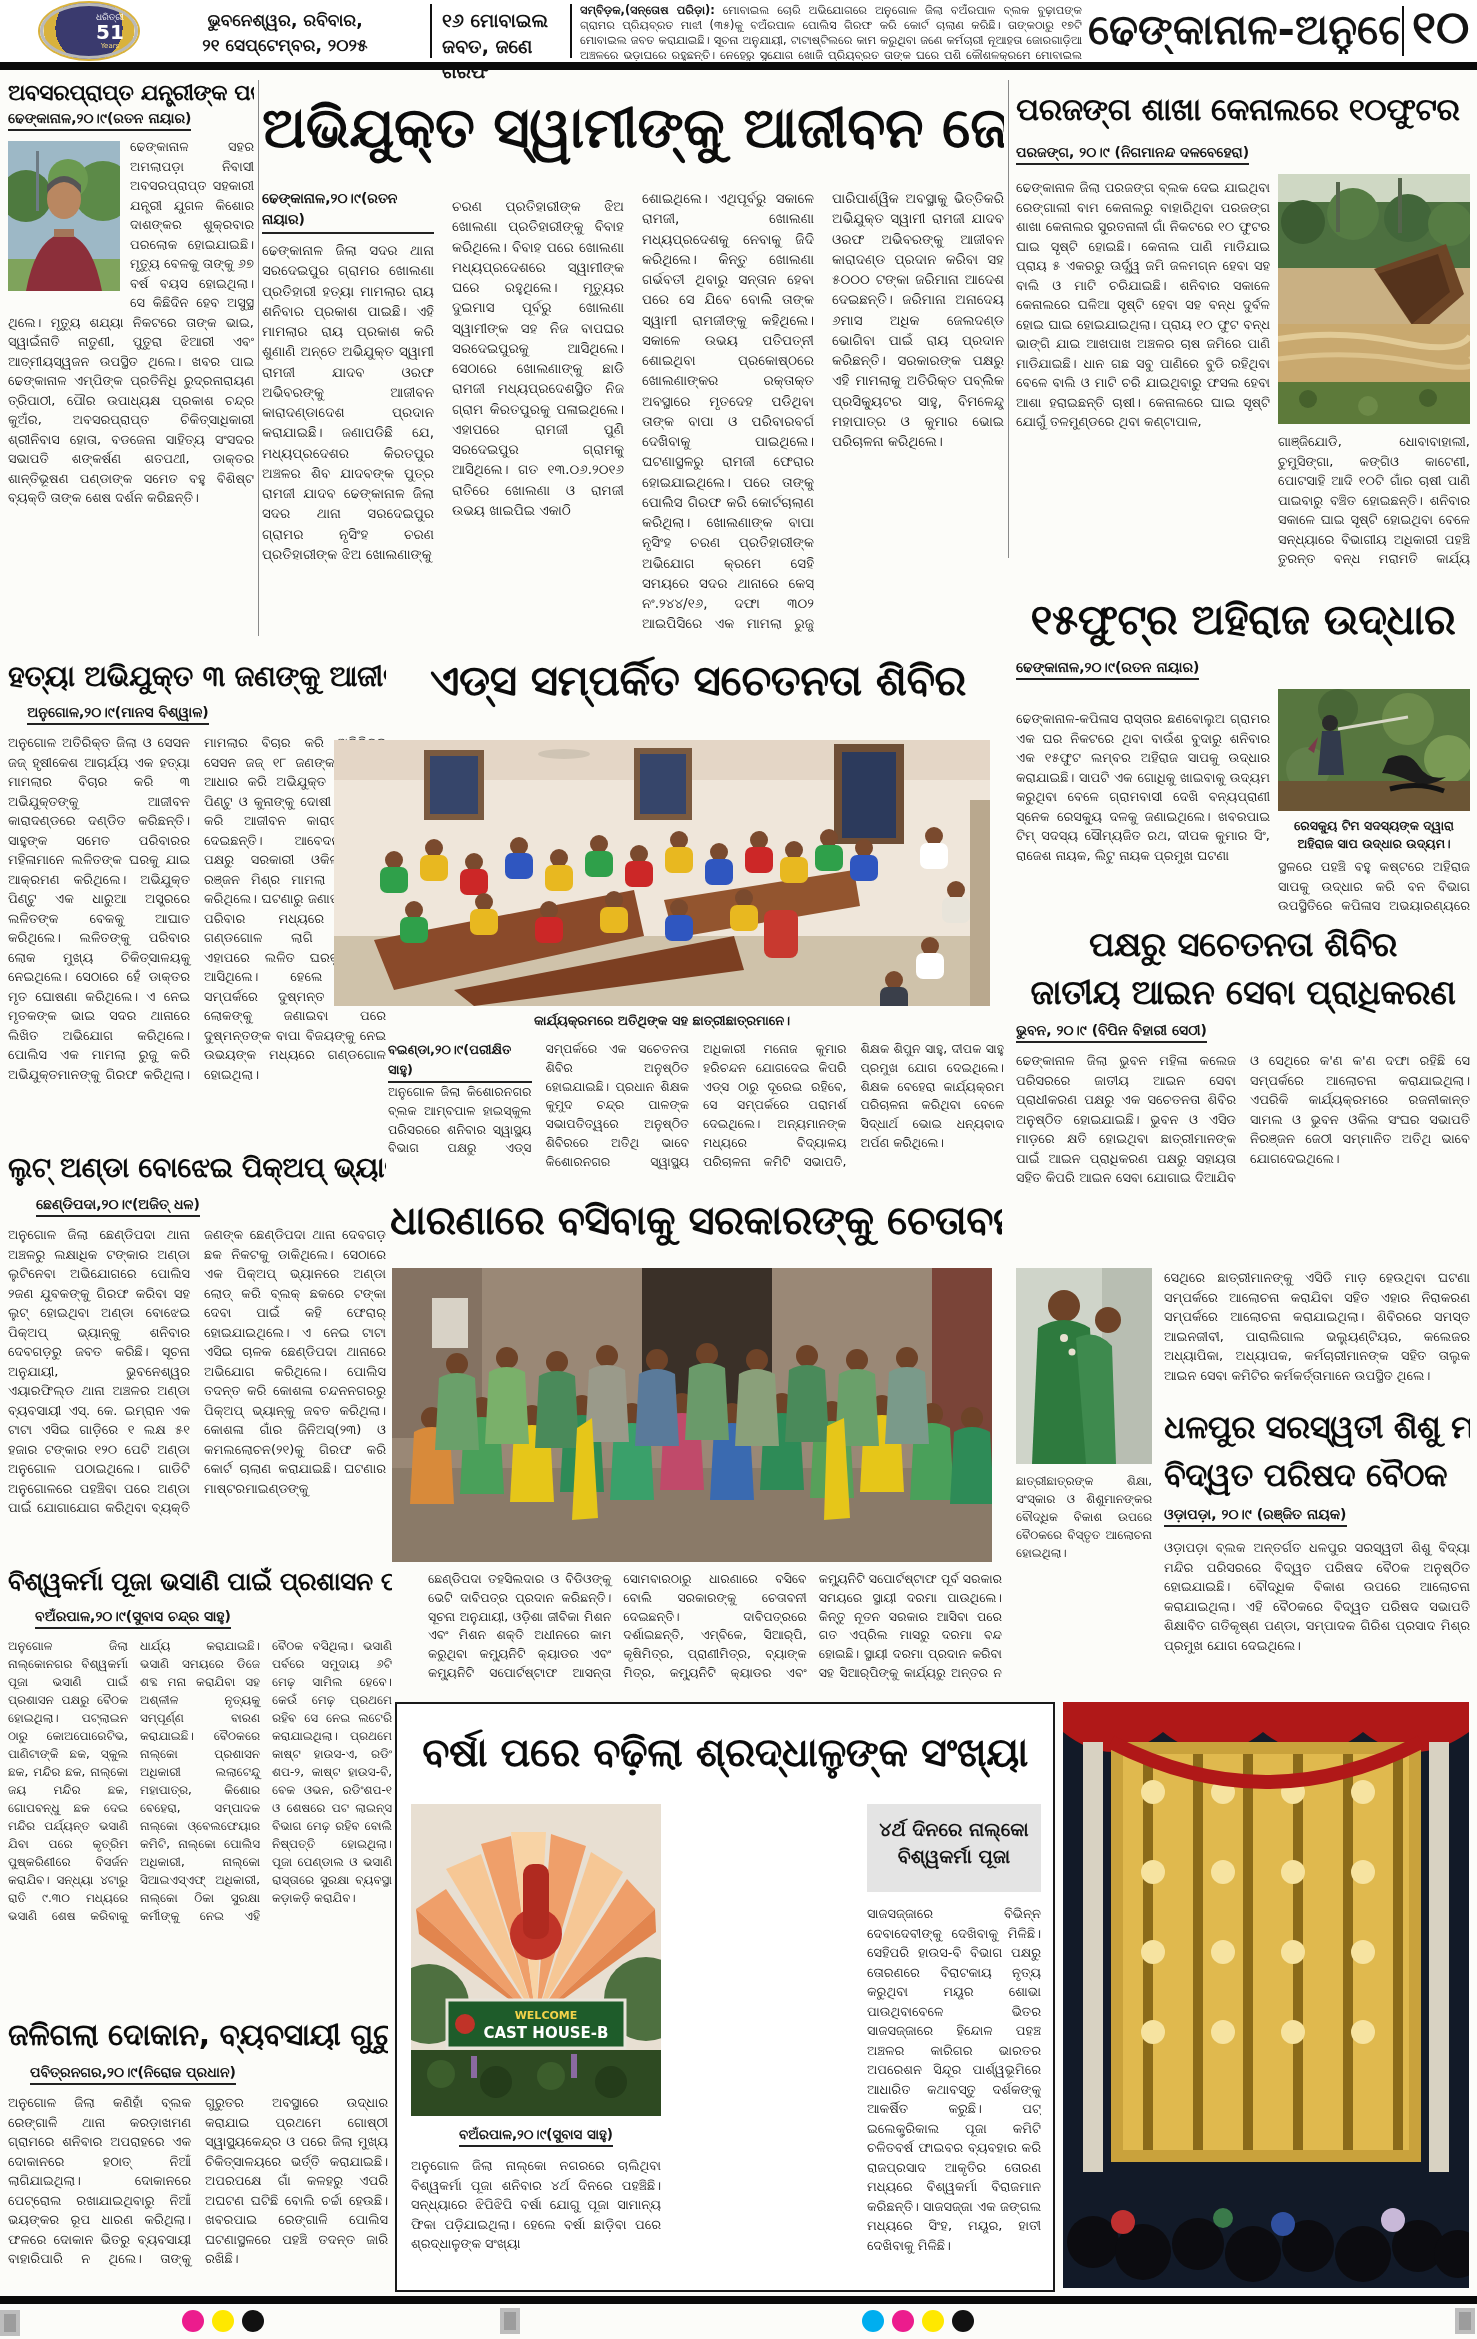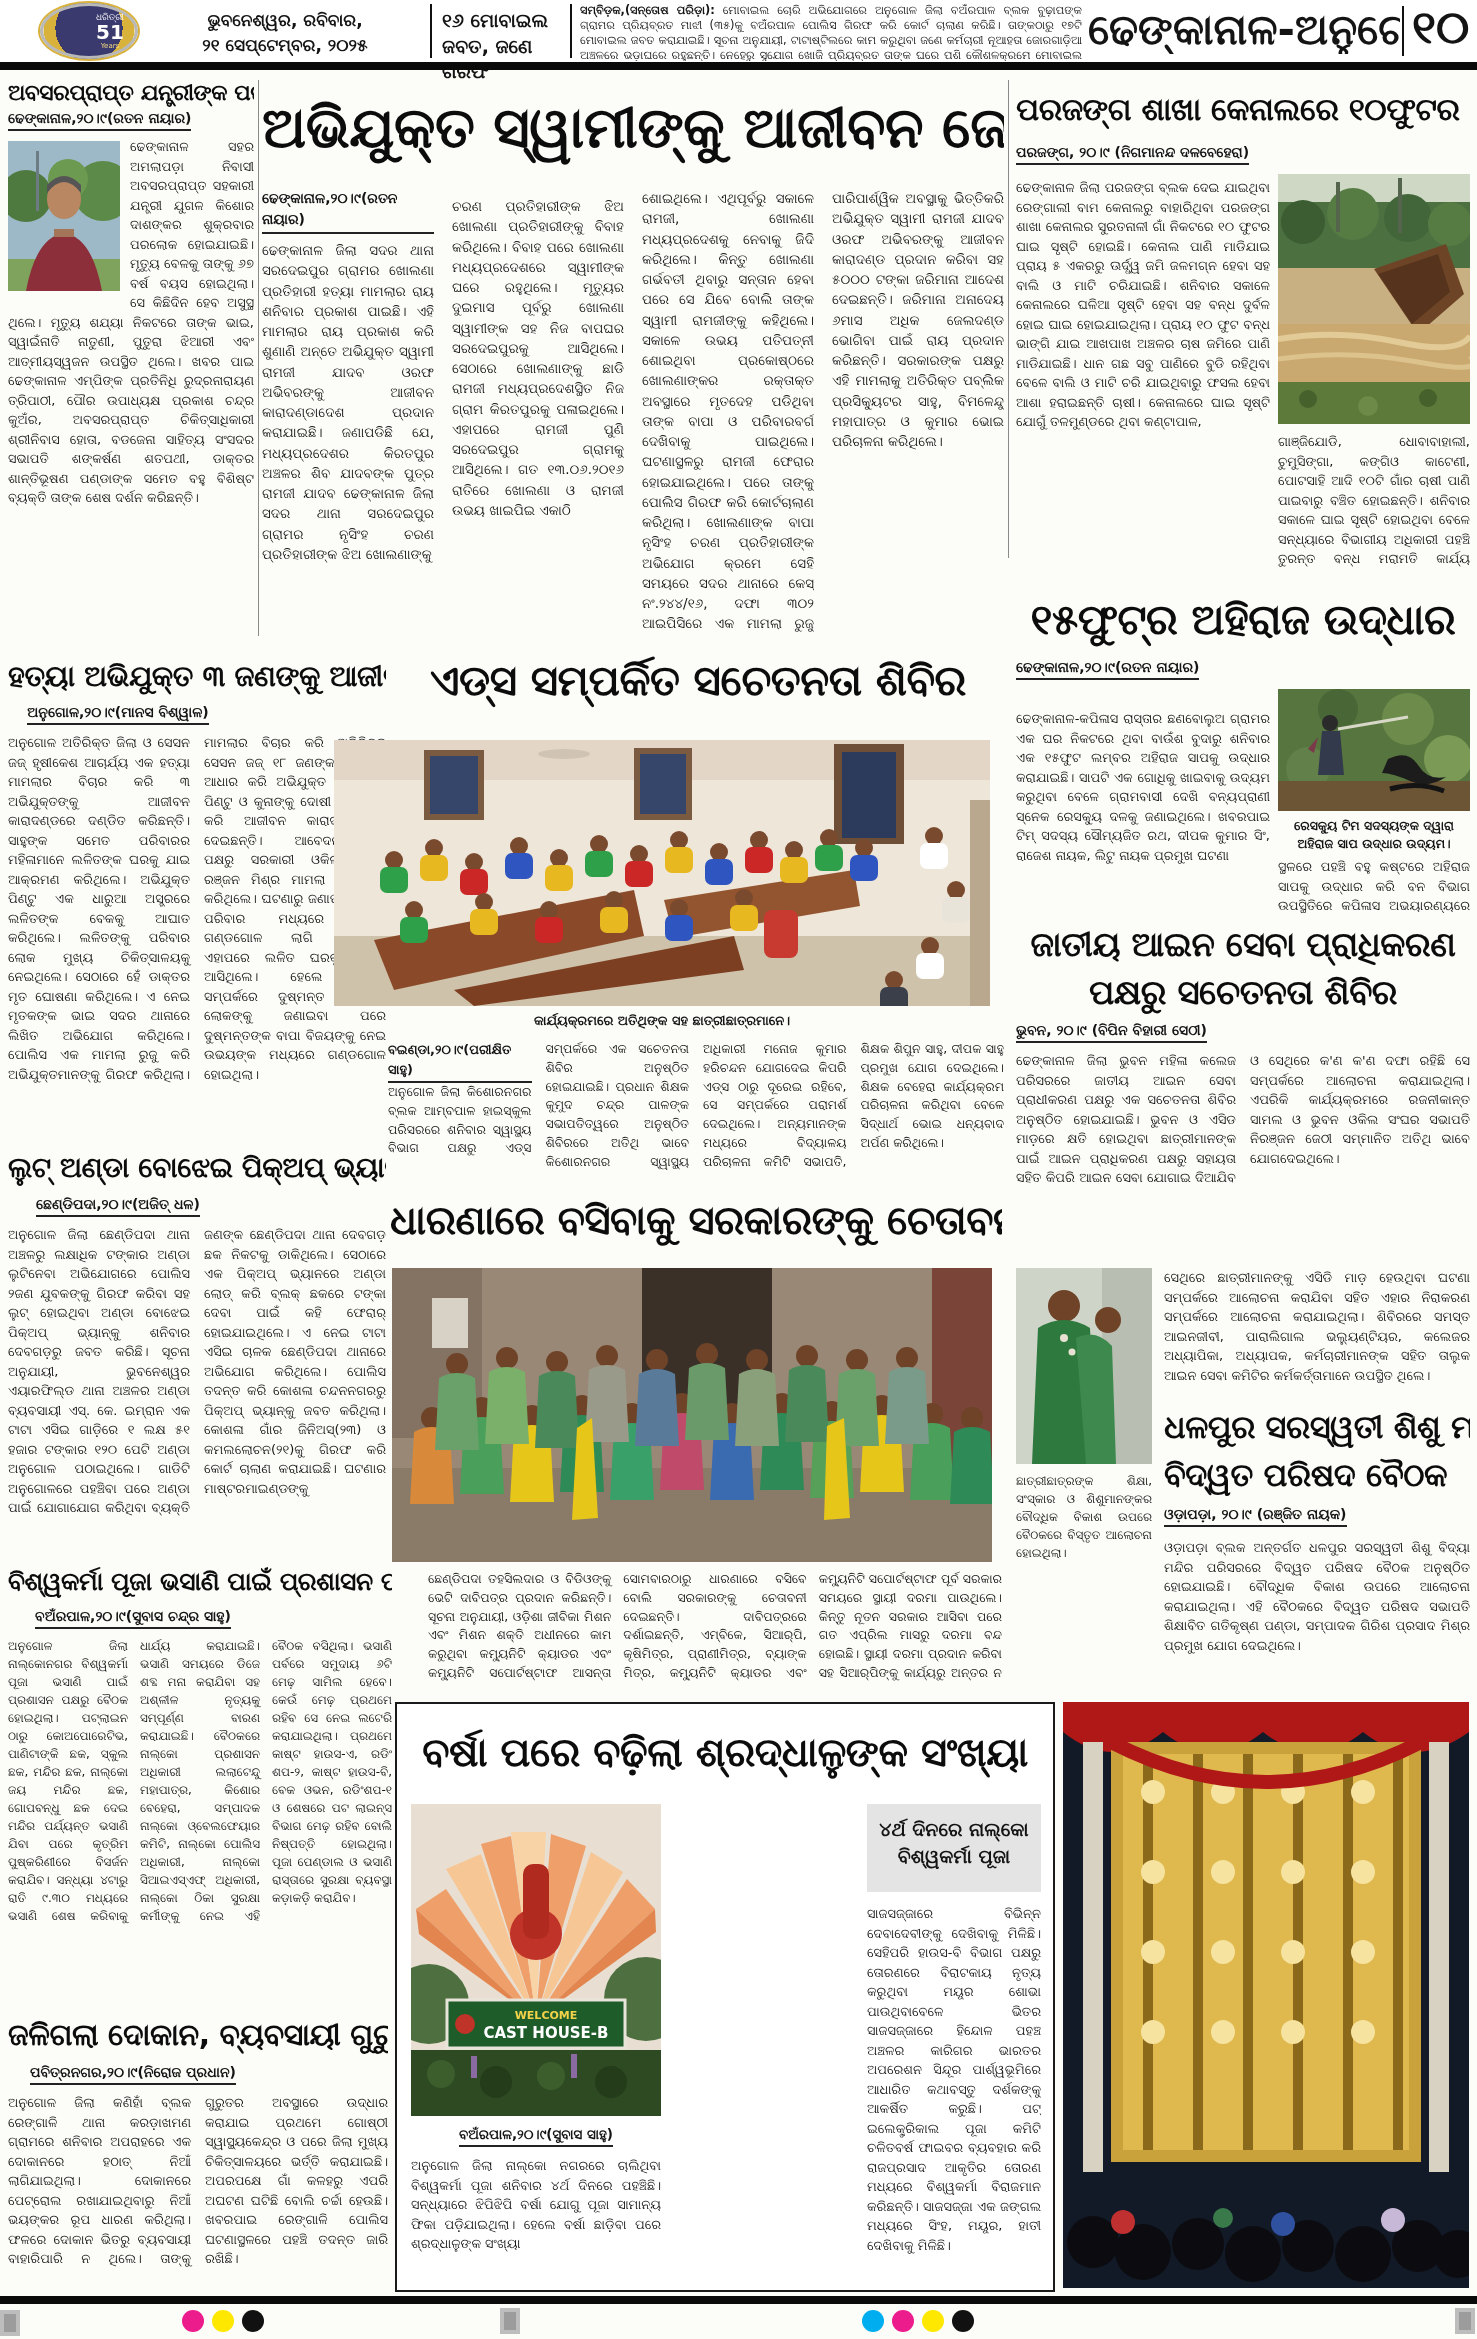--- a/index.html
+++ b/index.html
@@ -263,22 +263,22 @@
     </svg>
   </div>
   <div class="abs cap" style="left:262px;top:232px;width:192px;font-size:12.5px;">
     <div>ରେସକ୍ୟୁ ଟିମ ସଦସ୍ୟଙ୍କ ଦ୍ୱାରା</div>
     <div>ଅହିରାଜ ସାପ ଉଦ୍ଧାର ଉଦ୍ୟମ।</div>
   </div>
   <div class="abs bt" style="left:262px;top:272px;width:192px;height:56px;">ସ୍ଥଳରେ ପହଞ୍ଚି ବହୁ କଷ୍ଟରେ ଅହିରାଜ ସାପକୁ ଉଦ୍ଧାର କରି ବନ ବିଭାଗ ଉପସ୍ଥିତିରେ କପିଳାସ ଅଭୟାରଣ୍ୟରେ ସାପଟିକୁ ଛାଡିଥିଲେ।</div>
 </div>
 
 <div class="abs" style="left:1016px;top:920px;width:454px;height:340px;">
+  <div class="hl ctr" style="font-size:34px;line-height:48px;height:48px;">ପକ୍ଷରୁ ସଚେତନତା ଶିବିର</div>
   <div class="hl ctr" style="font-size:34px;line-height:48px;height:48px;">ଜାତୀୟ ଆଇନ ସେବା ପ୍ରାଧିକରଣ</div>
-  <div class="hl ctr" style="font-size:34px;line-height:48px;height:48px;">ପକ୍ଷରୁ ସଚେତନତା ଶିବିର</div>
   <div class="dateline" style="margin-top:6px;"><span>ଭୁବନ, ୨୦।୯ (ବିପିନ ବିହାରୀ ସେଠୀ)</span></div>
   <div class="bt c2" style="margin-top:8px;height:162px;">ଢେଙ୍କାନାଳ ଜିଲା ଭୁବନ ମହିଳା କଲେଜ ପରିସରରେ ଜାତୀୟ ଆଇନ ସେବା ପ୍ରାଧୀକରଣ ପକ୍ଷରୁ ଏକ ସଚେତନତା ଶିବିର ଅନୁଷ୍ଠିତ ହୋଇଯାଇଛି। ଭୁବନ ଓ ଏସିଡ ମାଡ଼ରେ କ୍ଷତି ହୋଇଥିବା ଛାତ୍ରୀମାନଙ୍କ ପାଇଁ ଆଇନ ପ୍ରାଧିକରଣ ପକ୍ଷରୁ ସହାୟତା ସହିତ କିପରି ଆଇନ ସେବା ଯୋଗାଇ ଦିଆଯିବ ଓ ସେଥିରେ କ'ଣ କ'ଣ ଦଫା ରହିଛି ସେ ସମ୍ପର୍କରେ ଆଲୋଚନା କରାଯାଇଥିଲା। ଏପରିକି କାର୍ଯ୍ୟକ୍ରମରେ ରଜନୀକାନ୍ତ ସାମଲ ଓ ଭୁବନ ଓକିଲ ସଂଘର ସଭାପତି ନିରଞ୍ଜନ ଜେଠୀ ସମ୍ମାନିତ ଅତିଥି ଭାବେ ଯୋଗଦେଇଥିଲେ।</div>
 </div>
 <div class="abs photo" style="left:1016px;top:1268px;width:136px;height:196px;">
   <svg viewBox="0 0 136 196" preserveAspectRatio="none">
     <rect width="136" height="196" fill="#cfd4c9"></rect>
     <rect x="86" y="0" width="50" height="196" fill="#b8beb2"></rect>
     <circle cx="48" cy="38" r="16" fill="#6e4328"></circle>
     <path d="M22,60 Q48,44 74,60 L80,196 L16,196 Z" fill="#2e7a3e"></path>
     <path d="M60,70 Q80,60 96,78 L100,196 L70,196 Z" fill="#3e8a4e"></path>

